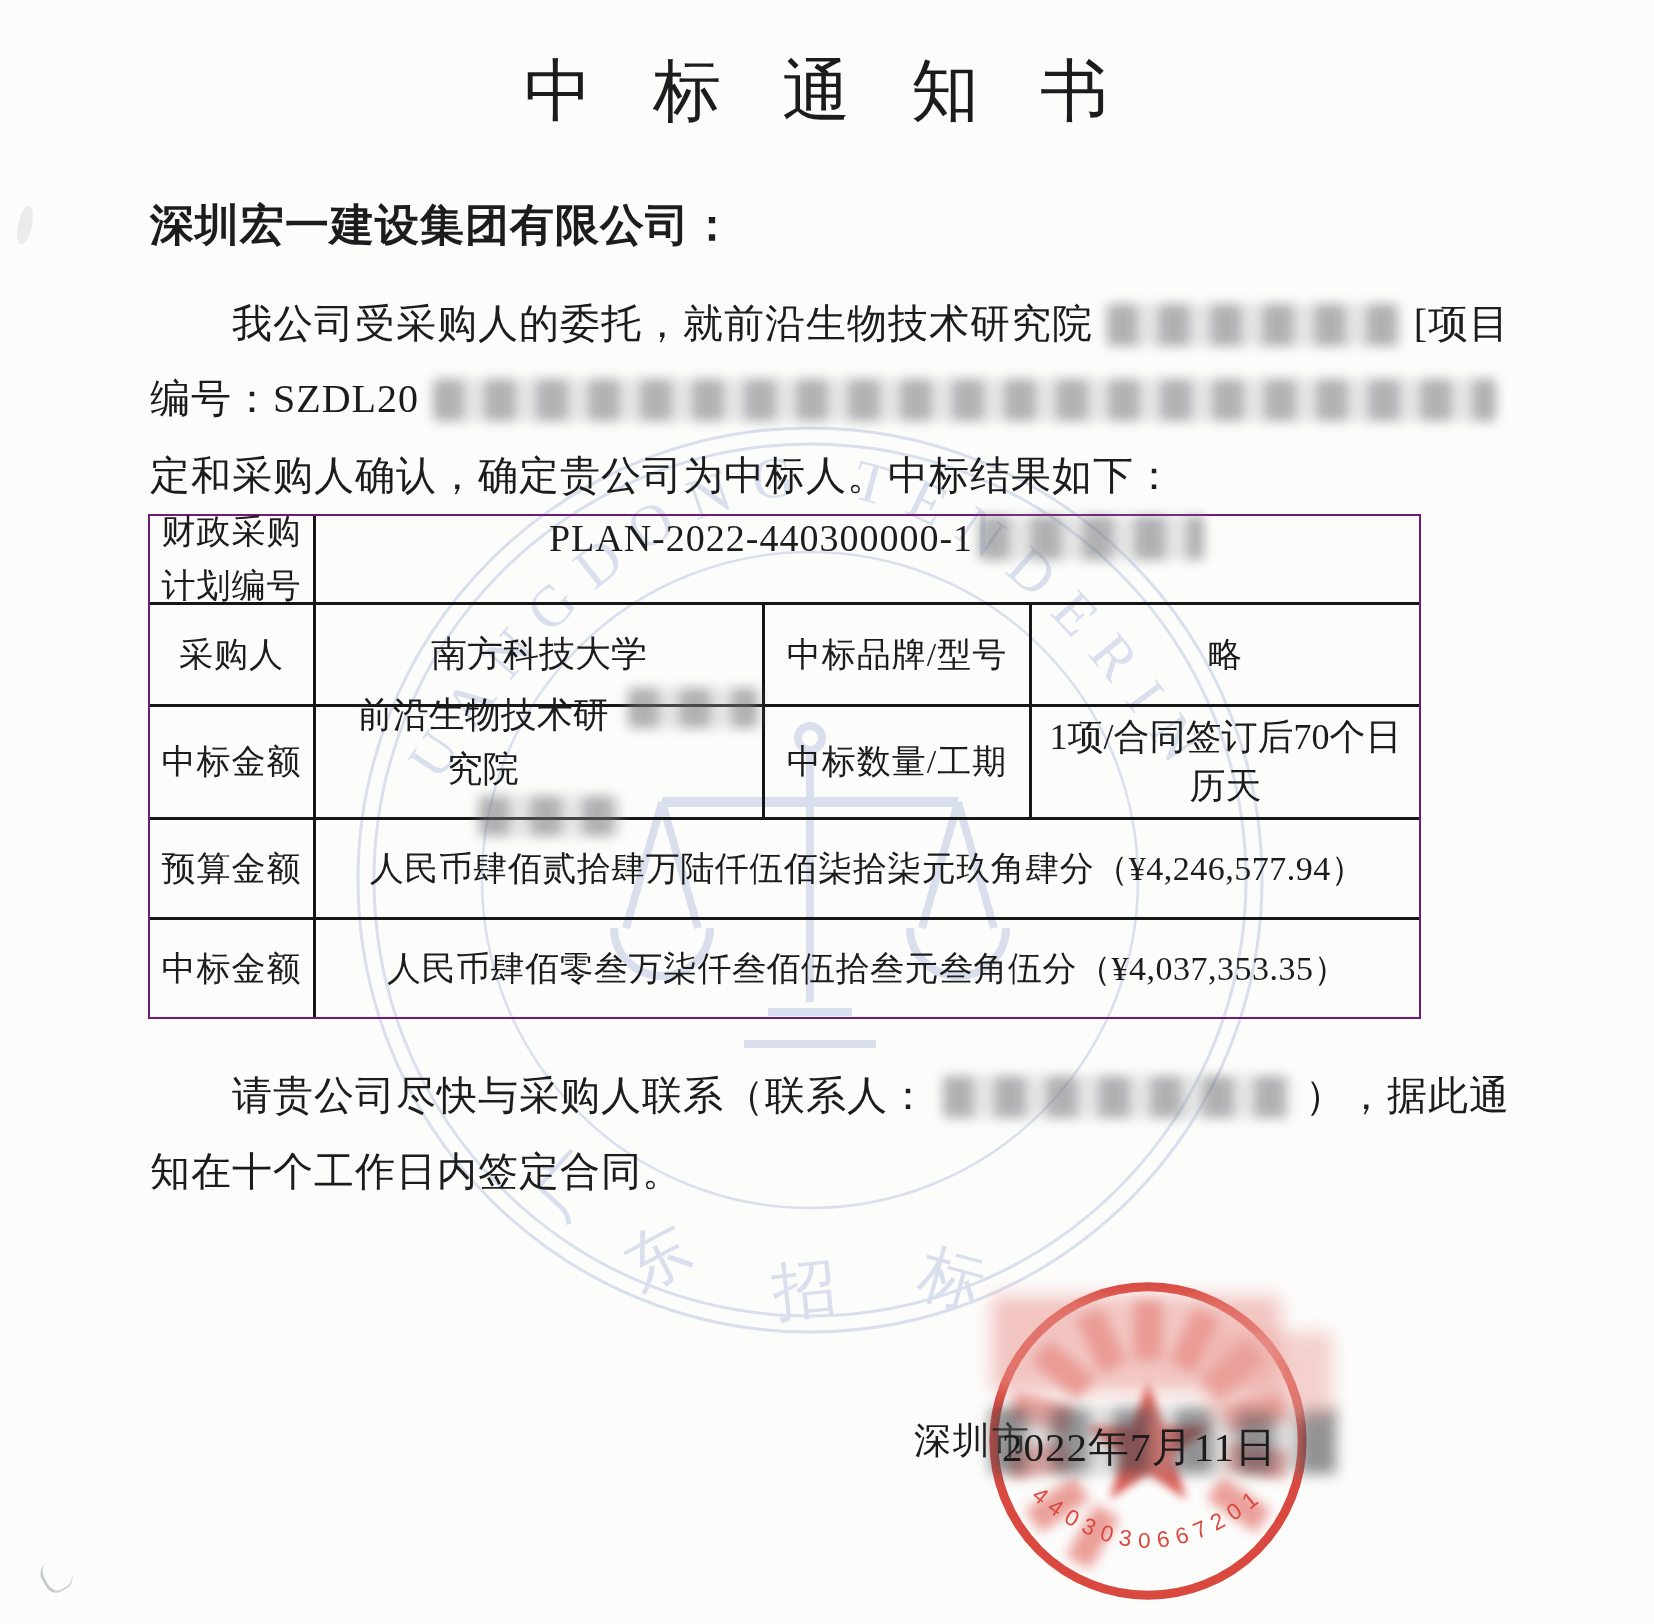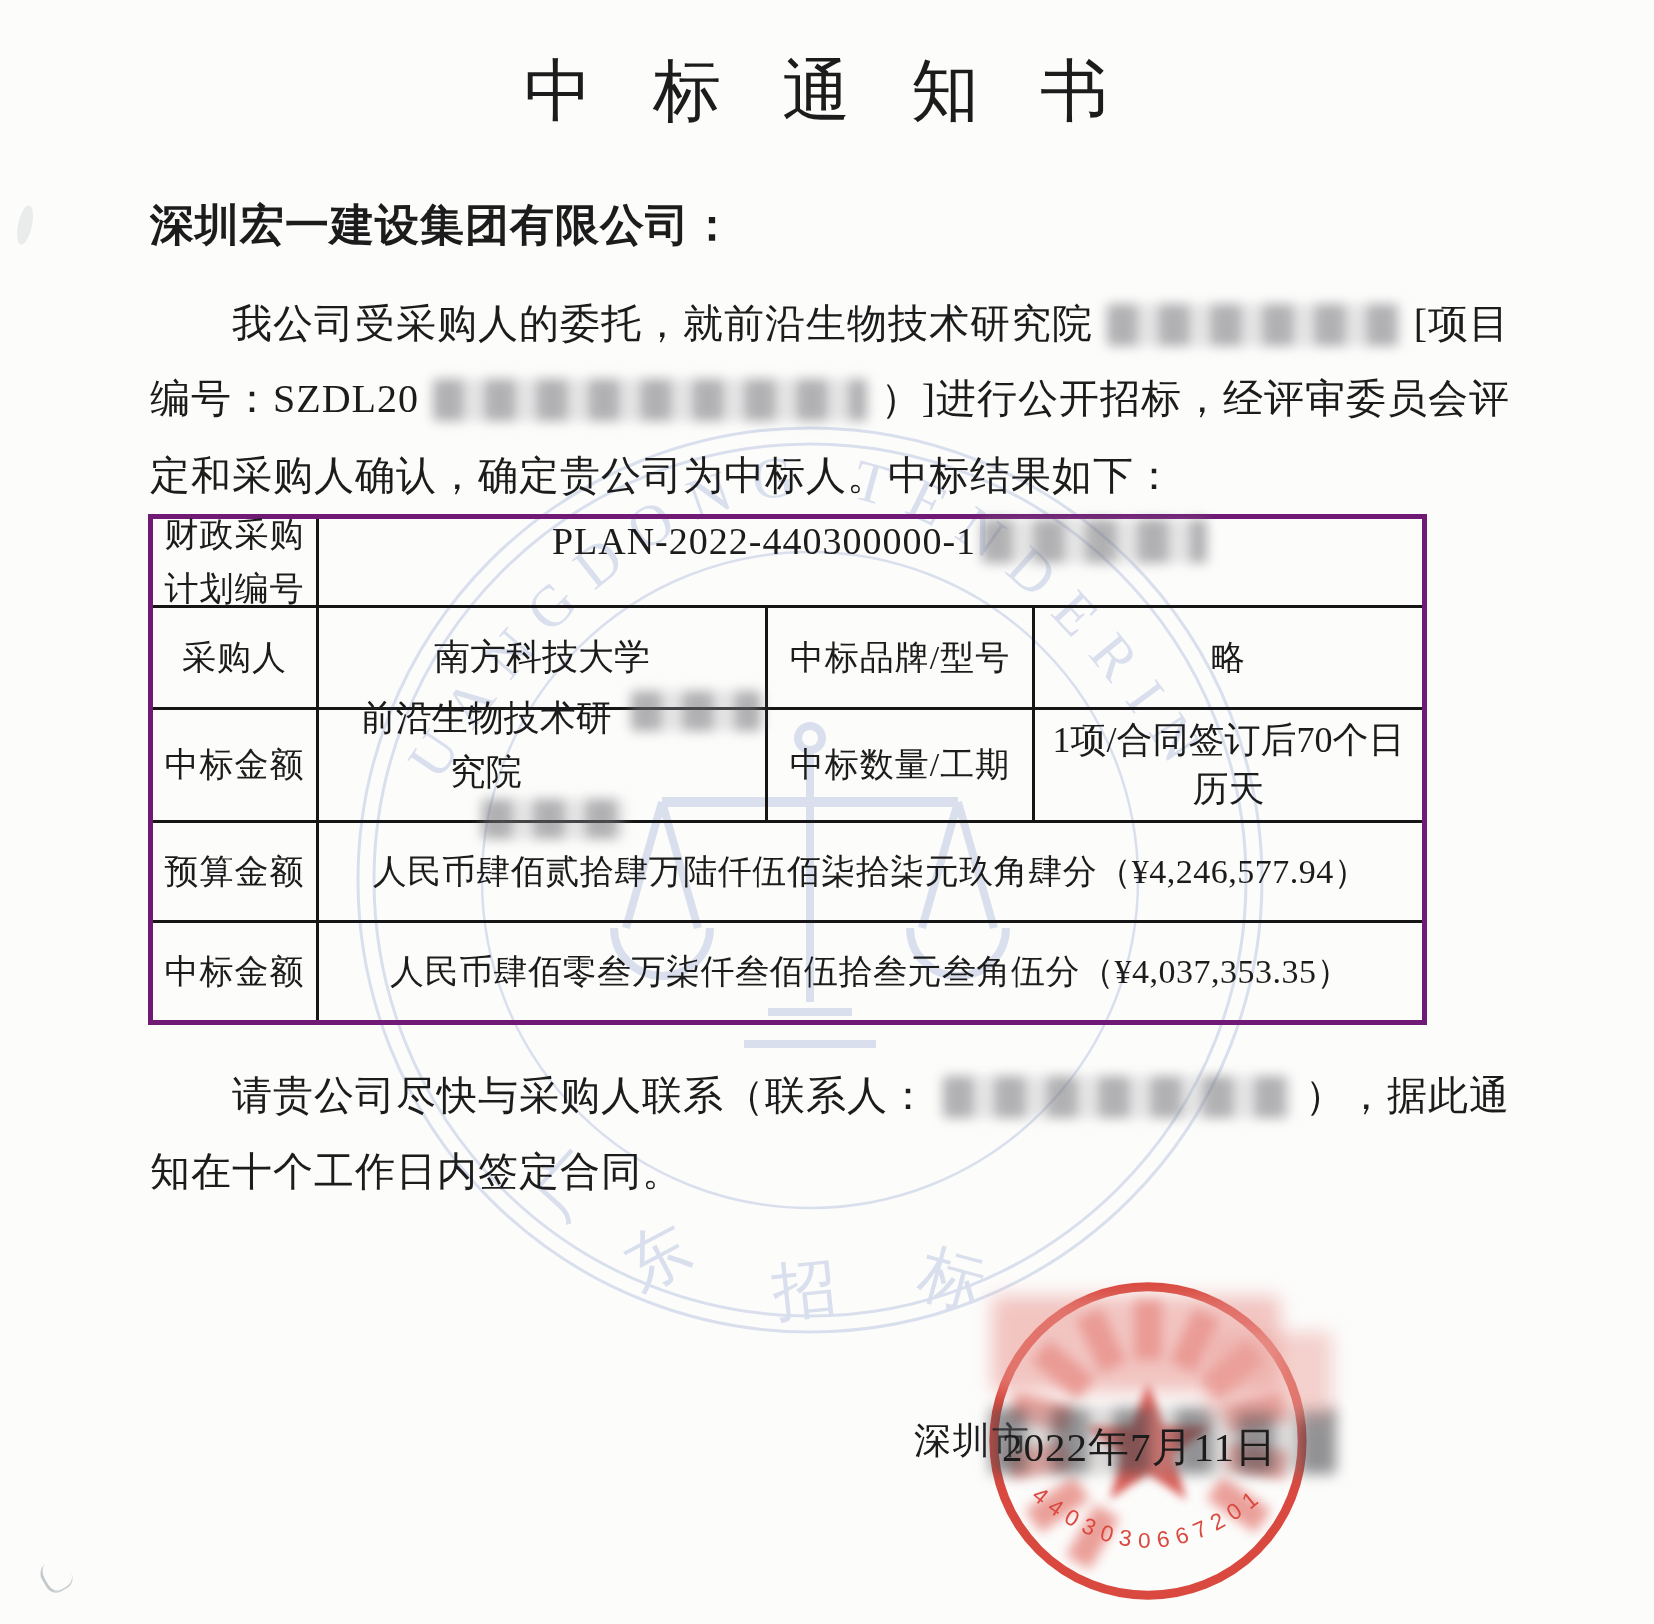--- a/index.html
+++ b/index.html
@@ -28,21 +28,21 @@
   .ind{width:82px;flex:0 0 auto;}
   .blur{
     filter:blur(6px);border-radius:4px;
     background:repeating-linear-gradient(90deg,
       rgba(115,115,120,.55) 0 30px, rgba(175,175,180,.30) 30px 52px);
   }
   .bfill{flex:1 1 auto;height:42px;margin:4px 14px 0 14px;}
   
   .ntable{
     position:absolute;left:148px;top:514px;width:1269px;z-index:2;
-    border:5px solid #701a75;display:grid;
+    border:2px solid #701a75;display:grid;
     grid-template-columns:163px 449px 267px 1fr;
     grid-template-rows:86px 102px 113px 100px 100px;
     background:transparent;
   }
   .c{
     border-left:3px solid #161616;border-top:3px solid #161616;
     display:flex;align-items:center;justify-content:center;
     text-align:center;padding:0 4px;box-sizing:border-box;
   }
   .r1{border-top:none;}
@@ -118,21 +118,20 @@
 
   <div class="line" style="top:294px">
     <span class="ind"></span>
     <span>我公司受采购人的委托，就前沿生物技术研究院</span>
     <span class="blur bfill"></span>
     <span>[项目</span>
   </div>
   <div class="line" style="top:369px">
     <span>编号：SZDL20</span>
     <span class="blur bfill"></span>
-    <span>）]进行公开招标，经评审委员会评</span>
   </div>
   <div class="line" style="top:446px">
     <span>定和采购人确认，确定贵公司为中标人。中标结果如下：</span>
   </div>
 
   <div class="ntable">
 
     <div class="c c1 r1 lab twoline">
       <div>财政采购</div>
       <div>计划编号</div>

